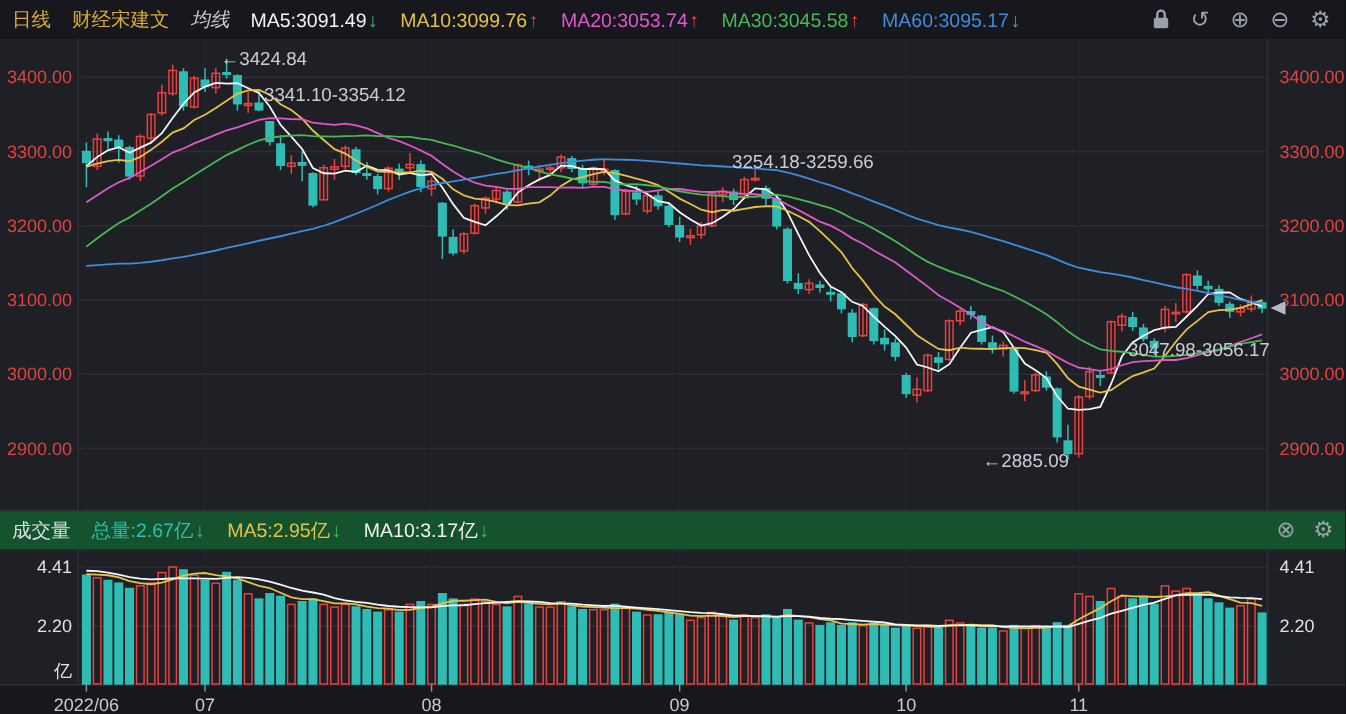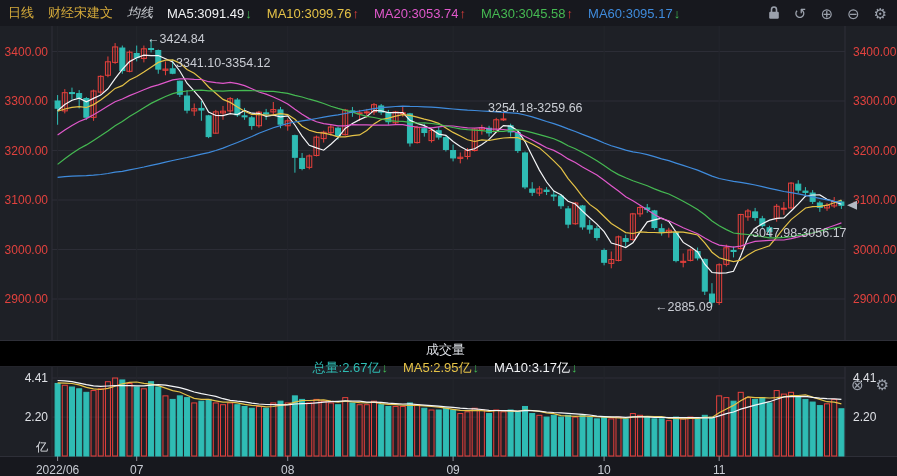--- a/index.html
+++ b/index.html
@@ -6,23 +6,23 @@
   .app{position:relative;width:897px;height:476px;background:#17181e;overflow:hidden;
        font-family:"Liberation Sans",sans-serif;-webkit-font-smoothing:antialiased;}
   .topbar{position:absolute;top:0;left:0;right:0;height:26px;background:#17181e;
           display:flex;align-items:center;padding-left:8px;font-size:13px;z-index:3;}
   .topbar .gold{color:#d6ab3a;margin-right:14px;text-align:center;}
   .topbar .gray{color:#c9ccd1;margin-right:14px;font-style:italic;}
   .ma-item{margin-right:15px;white-space:nowrap;}
   .arrow{font-weight:bold;margin-left:1px;}
   .topbar-icons{margin-left:auto;display:flex;align-items:center;gap:14px;margin-right:10px;}
   .icon{color:#9ba1ac;font-size:15px;line-height:1;cursor:pointer;display:flex;align-items:center;}
-  .volbar{position:absolute;top:340px;left:0;right:0;height:25px;background:#000000;
+  .volbar{position:absolute;top:340px;left:0;right:0;height:25px;background:#14532d;
           border-top:1px solid #2e2f38;border-bottom:1px solid #23242b;
-          display:flex;align-items:center;padding-left:8px;font-size:13px;z-index:3;flex-direction:column;}
+          display:flex;align-items:center;padding-left:8px;font-size:13px;z-index:3;}
   .volbar .title{color:#dfe2e8;margin-right:14px;}
   #chart-svg{position:absolute;top:26px;left:0;z-index:1;display:block;}
   #chart-svg text{font-family:"Liberation Sans",sans-serif;}
   .watermark{position:absolute;right:3px;bottom:4px;z-index:6;color:#ffffff;
              font-size:25px;font-weight:800;letter-spacing:1px;white-space:nowrap;}
 </style>
 </head>
 <body>
 
 <div class="app">

